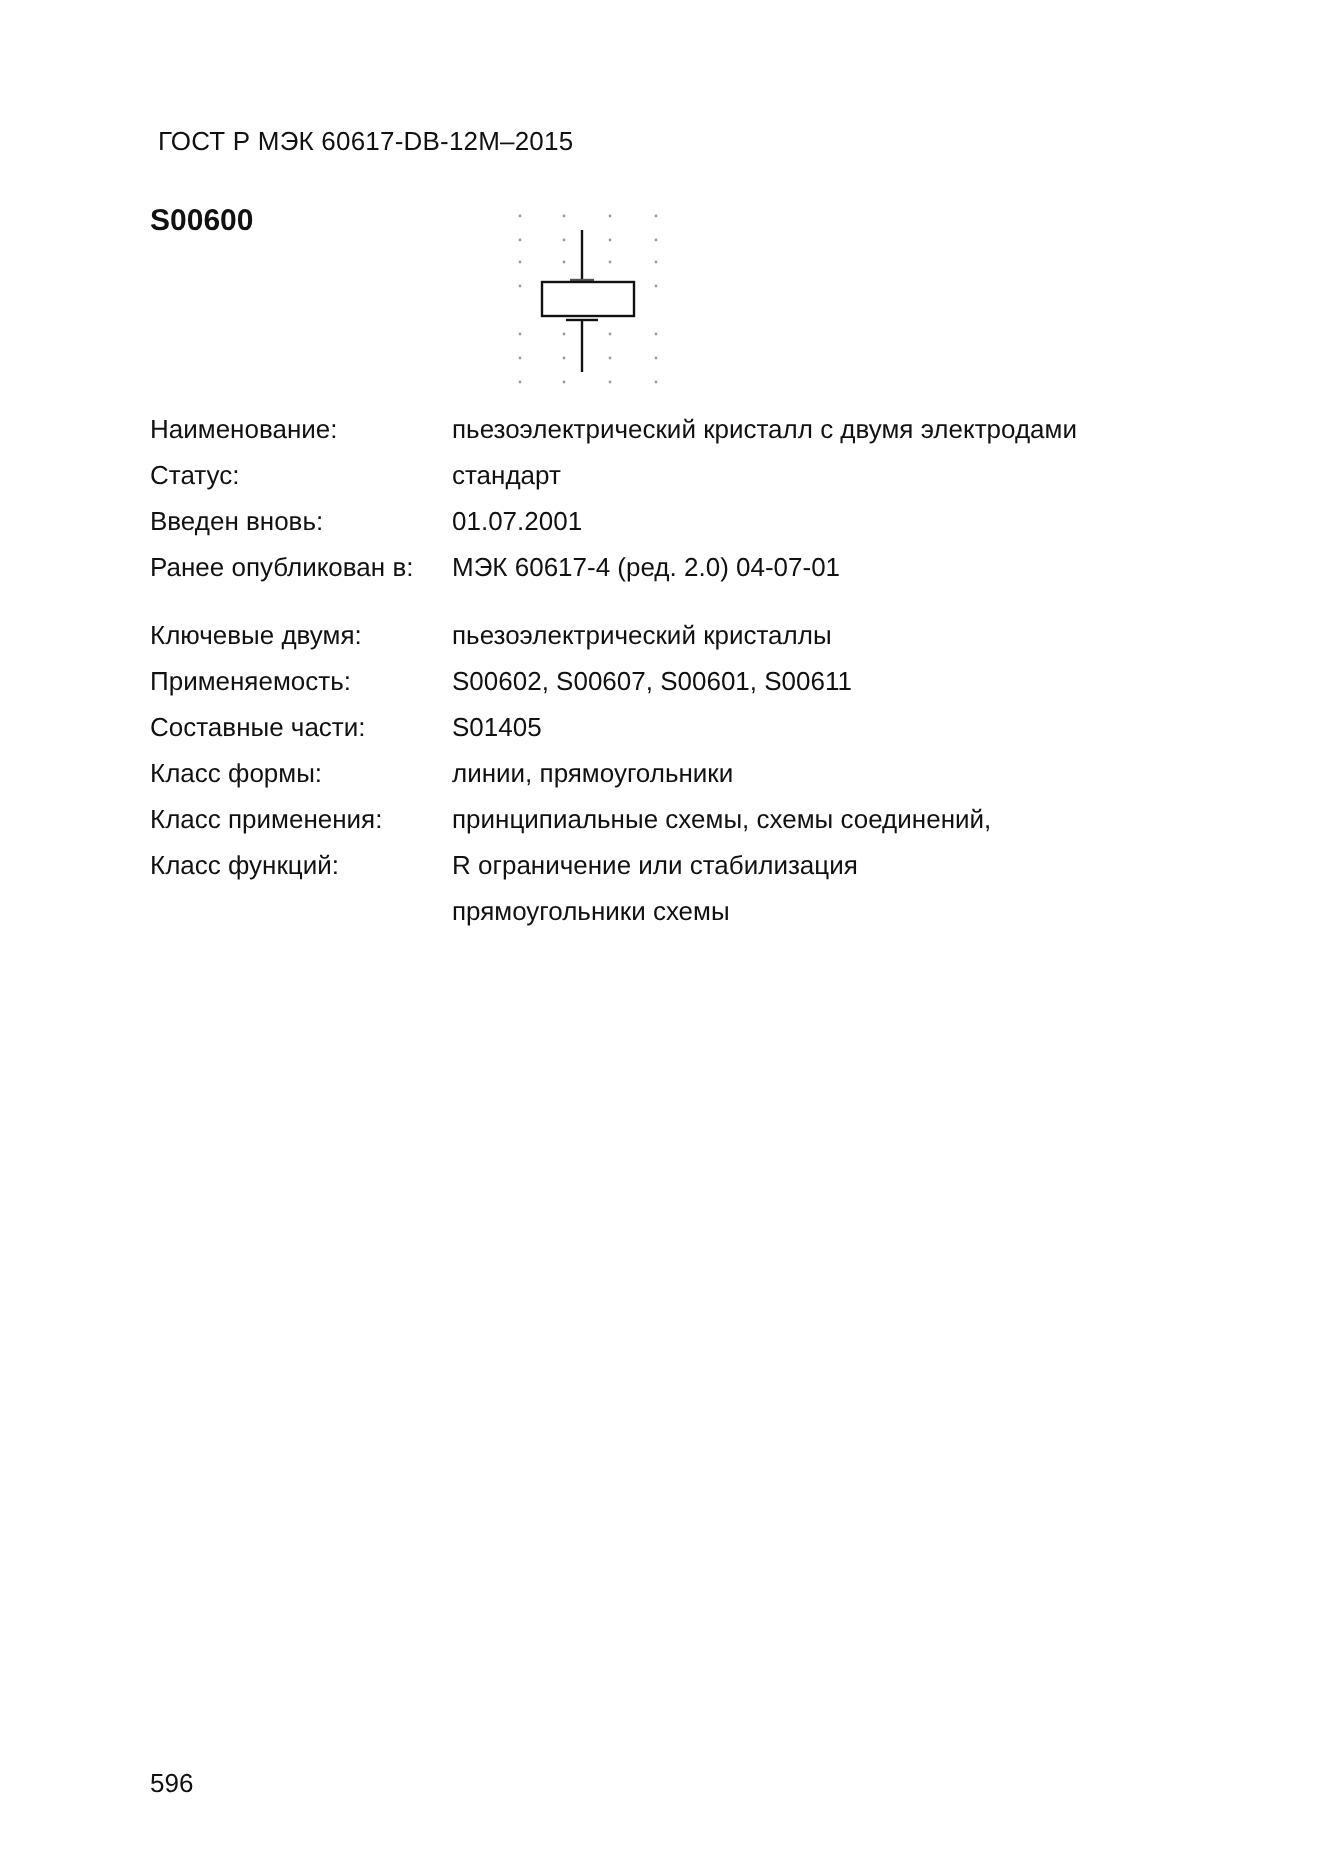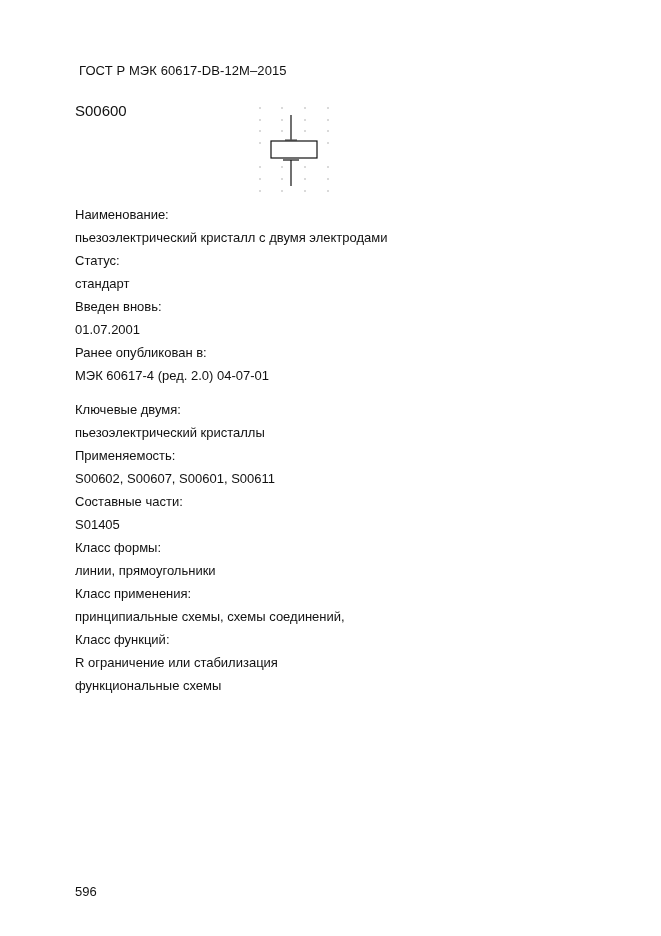--- a/index.html
+++ b/index.html
@@ -21,39 +21,38 @@
       top: 63px;
       font-size: 13px;
       font-weight: normal;
       letter-spacing: 0.1px;
     }
     .symbol-code {
       position: absolute;
       left: 75px;
       top: 102px;
       font-size: 15px;
-      font-weight: normal;
+      font-weight: bold;
     }
     .symbol-figure {
       position: absolute;
       left: 252px;
       top: 100px;
       width: 86px;
       height: 102px;
     }
     .props {
       position: absolute;
       left: 75px;
       top: 203px;
       font-size: 13px;
       line-height: 23px;
     }
     .row {
       display: flex;
-      flex-direction: column;
     }
     .row .label {
       width: 151px;
       flex: none;
       white-space: nowrap;
     }
     .row .value {
       white-space: nowrap;
     }
     .group-gap {
@@ -158,17 +157,17 @@
   <div class="row">
     <span class="label">Класс применения:</span>
     <span class="value">принципиальные схемы, схемы соединений,</span>
   </div>
   <div class="row">
     <span class="label">Класс функций:</span>
     <span class="value">R ограничение или стабилизация</span>
   </div>
   <div class="row">
     <span class="label"></span>
-    <span class="value">функциональные схемы</span>
+    <span class="value">прямоугольники схемы</span>
   </div>
 </div>
 
 <div class="page-number">596</div>
 
 </body></html>

